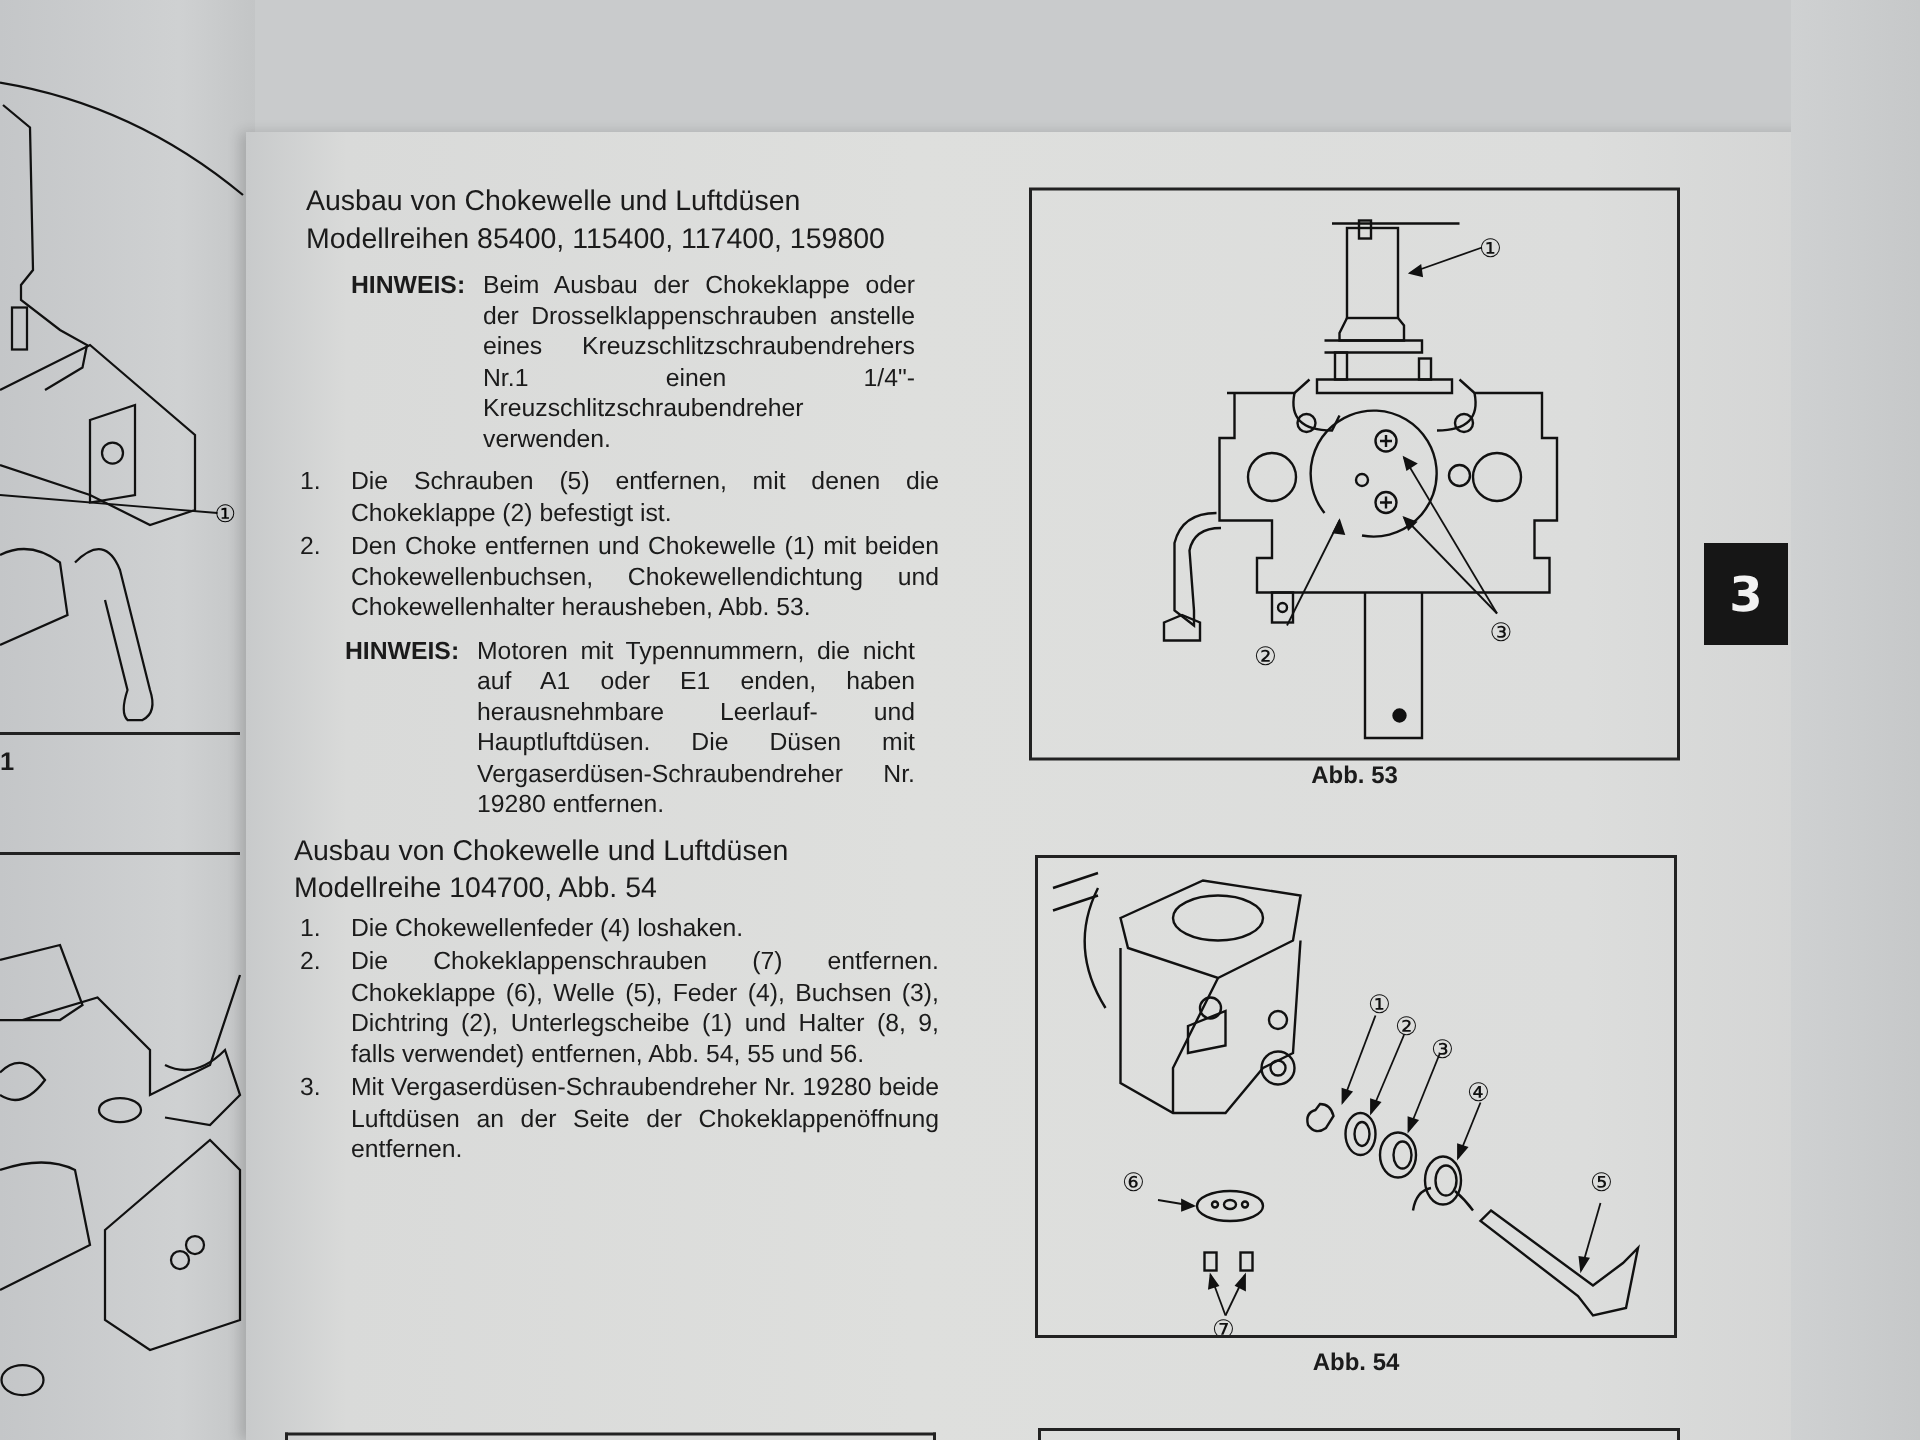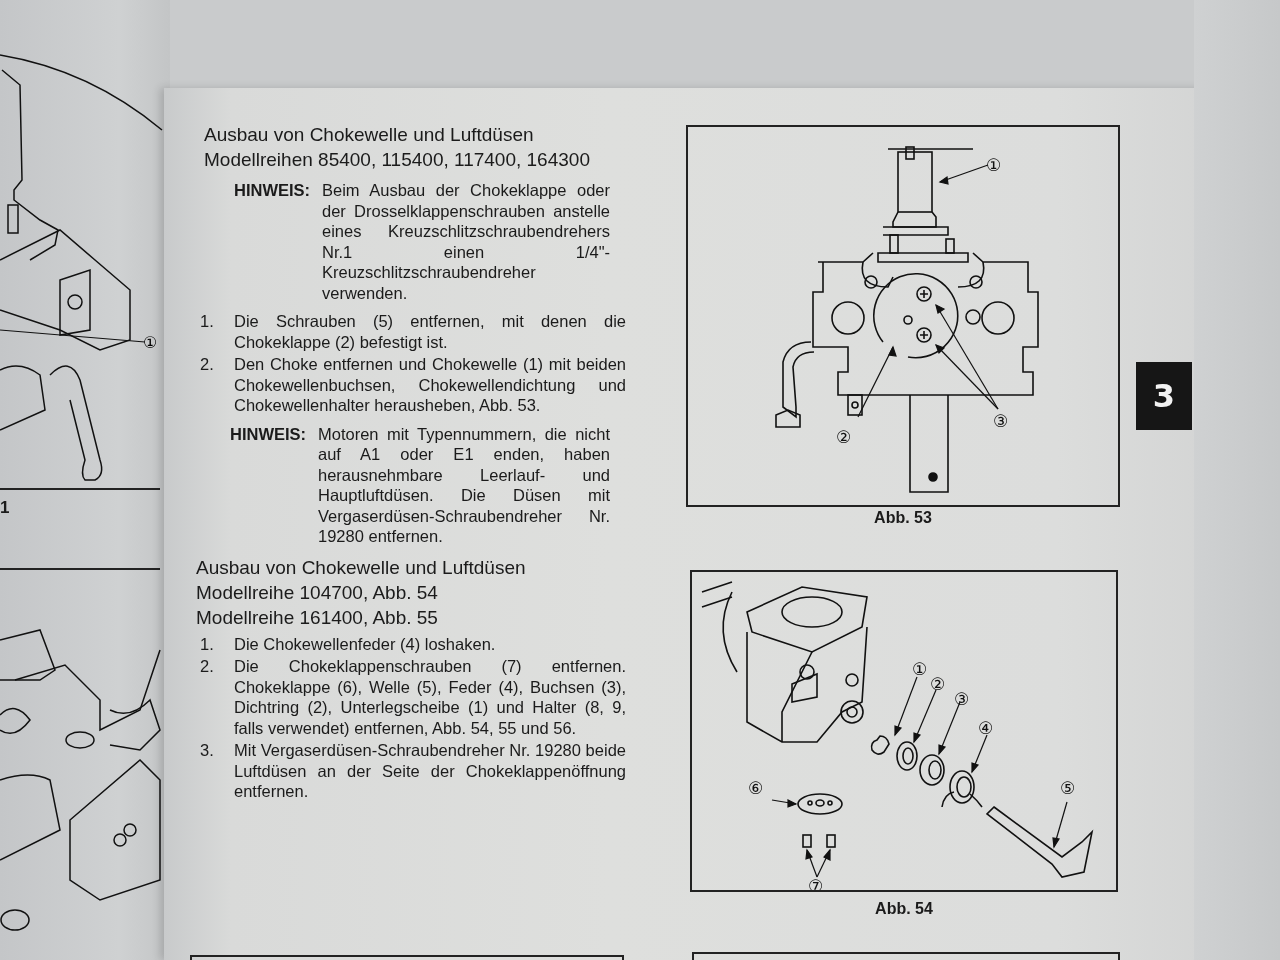--- a/index.html
+++ b/index.html
@@ -97,21 +97,21 @@
     <ellipse cx="15" cy="340" rx="14" ry="10" fill="none" stroke="#111" stroke-width="1.5"></ellipse>
   </svg>
 </div>
 
 <div class="page"></div>
 <div class="right-shadow"></div>
 
 <div class="text-col">
   <div style="padding-left:8px;">
     <p class="heading">Ausbau von Chokewelle und Luftdüsen</p>
-    <p class="heading">Modellreihen 85400, 115400, 117400, 164300</p>
+    <p class="heading">Modellreihen 85400, 115400, 117400, 159800</p>
     <div class="note" style="margin-left:30px;">
       <span class="label">HINWEIS:</span>
       <span class="body">Beim Ausbau der Chokeklappe oder der Drosselklappenschrauben anstelle eines Kreuzschlitzschraubendrehers Nr.1 einen 1/4"-Kreuzschlitzschraubendreher verwenden.</span>
     </div>
   </div>
   <ol class="steps">
     <li>
         <span class="num">1.</span>
         <span class="txt">Die Schrauben (5) entfernen, mit denen die Chokeklappe (2) befestigt ist.</span>
       </li>
@@ -120,21 +120,20 @@
         <span class="txt">Den Choke entfernen und Chokewelle (1) mit beiden Chokewellenbuchsen, Chokewellendichtung und Chokewellenhalter herausheben, Abb. 53.</span>
       </li>
   </ol>
   <div class="note" style="margin-left:34px;">
     <span class="label">HINWEIS:</span>
     <span class="body">Motoren mit Typennummern, die nicht auf A1 oder E1 enden, haben herausnehmbare Leerlauf- und Hauptluftdüsen. Die Düsen mit Vergaserdüsen-Schraubendreher Nr. 19280 entfernen.</span>
   </div>
   <div class="section2">
     <p class="heading">Ausbau von Chokewelle und Luftdüsen</p>
     <p class="heading">Modellreihe 104700, Abb. 54</p>
-    <p class="heading">Modellreihe 161400, Abb. 55</p>
     <ol class="steps" style="margin-top:4px;">
       <li>
           <span class="num">1.</span>
           <span class="txt">Die Chokewellenfeder (4) loshaken.</span>
         </li>
       <li>
           <span class="num">2.</span>
           <span class="txt">Die Chokeklappenschrauben (7) entfernen. Chokeklappe (6), Welle (5), Feder (4), Buchsen (3), Dichtring (2), Unterlegscheibe (1) und Halter (8, 9, falls verwendet) entfernen, Abb. 54, 55 und 56.</span>
         </li>
       <li>

